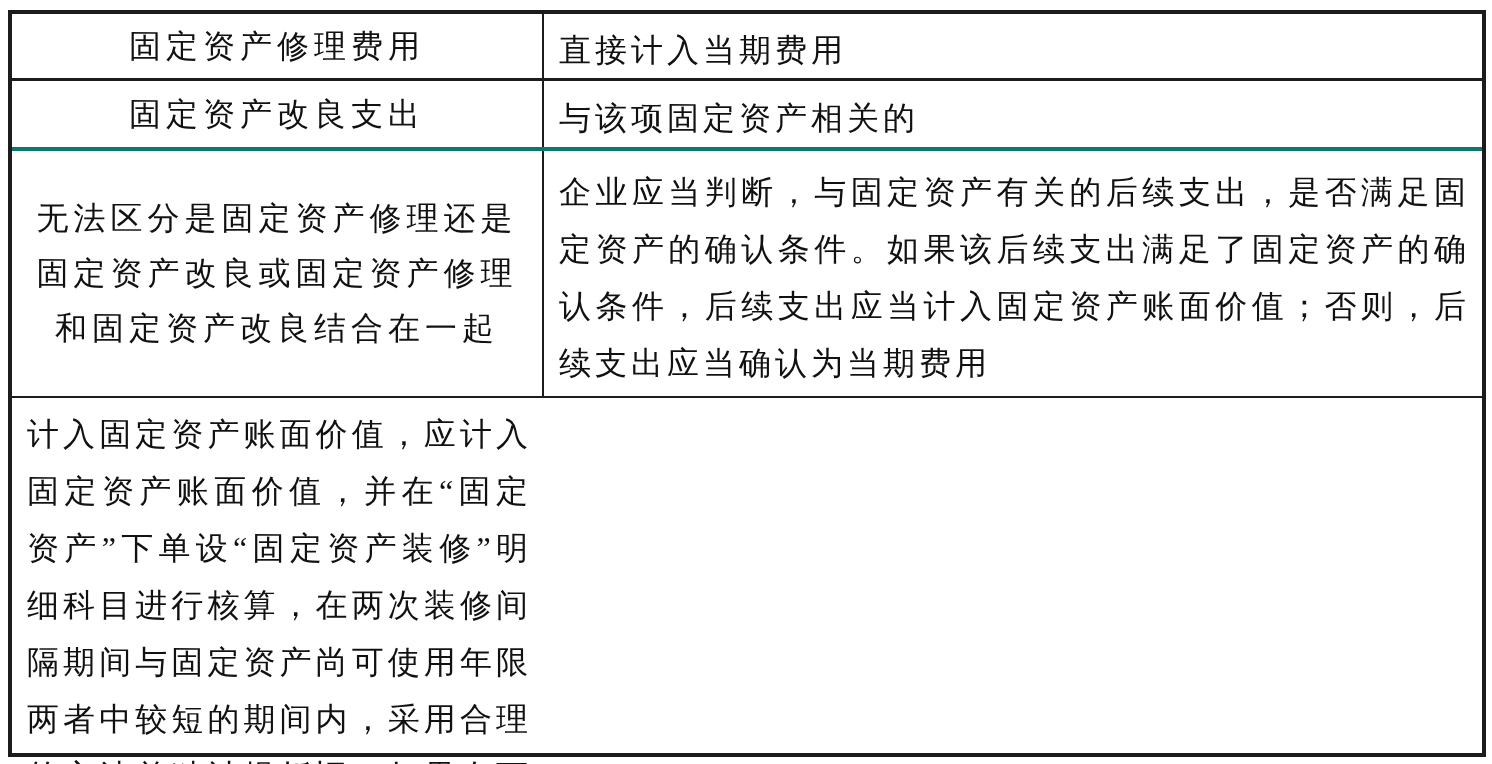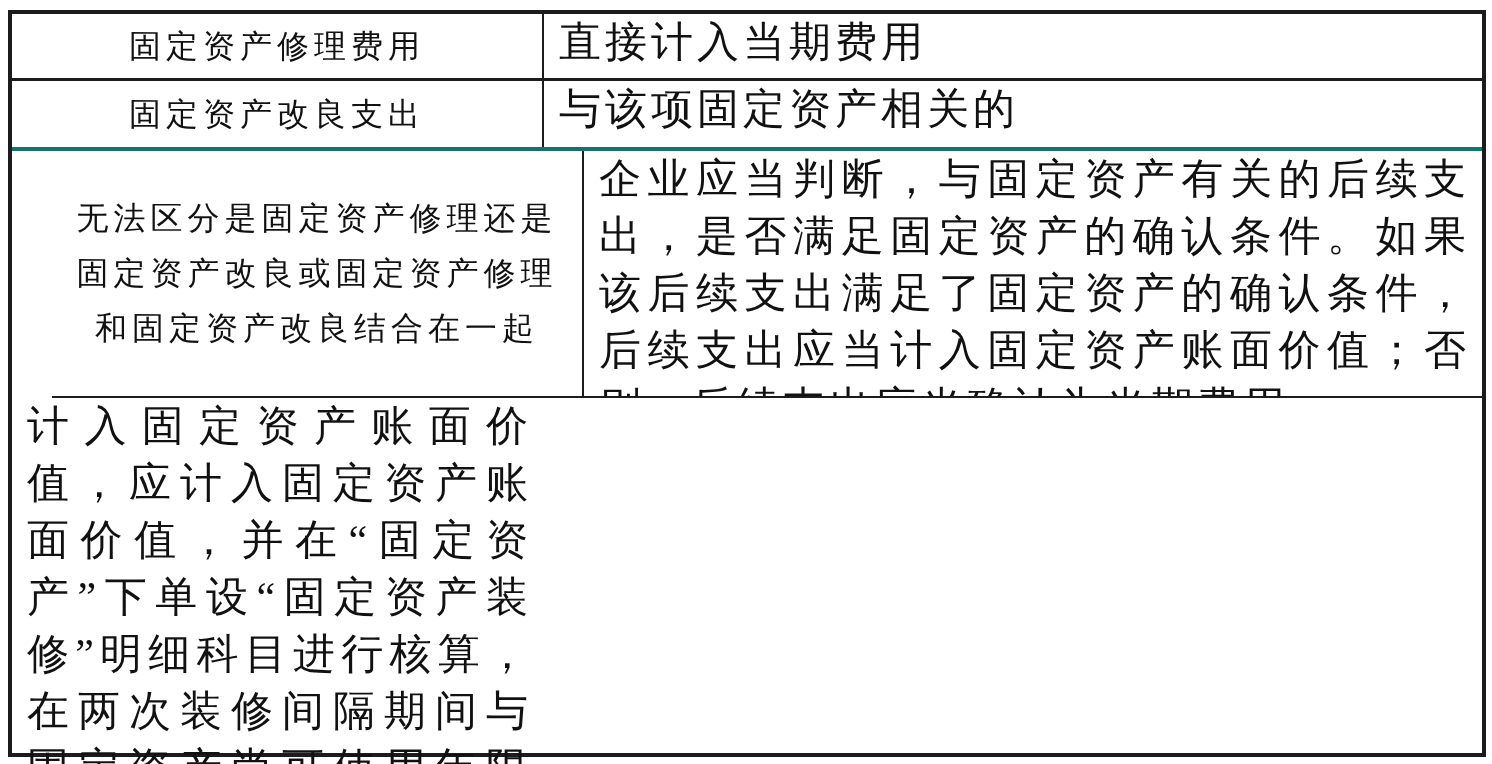--- a/index.html
+++ b/index.html
@@ -21,44 +21,44 @@
     width: 1478px; height: 747px;
     border: 4px solid #1c1c1c;
     display: grid;
     grid-template-rows: 67px 70px 247px auto;
     background: #ffffff;
     color: #111111;
   }
   .row { display: grid; grid-template-columns: 532px 1fr; }
   .row-1 { border-bottom: 3px solid #1c1c1c; }
   .row-2 { border-bottom: 4px solid #0f766e; }
-  .row-3 { border-bottom: 2px solid #1c1c1c; margin-left: 40px; }
+  .row-3 { border-bottom: 2px solid #1c1c1c; }
   .cell {
     overflow: hidden;
   }
   .cell-left {
     border-right: 2px solid #1c1c1c;
     display: flex;
     flex-direction: column;
     align-items: center;
     justify-content: center;
     text-align: center;
     font-size: 32px;
     letter-spacing: 5px;
     line-height: 55px;
     padding: 0 20px;
   }
   .cell-right {
     display: flex;
     flex-direction: column;
-    justify-content: flex-start;
-    font-size: 42px;
+    justify-content: center;
+    font-size: 32px;
     letter-spacing: 4px;
     line-height: 57px;
-    padding: 0 12px 0 15px;
+    padding: 8px 12px 0 15px;
   }
   .cell-right p {
     text-align: justify;
     text-justify: inter-character;
     word-break: break-all;
   }
   .single-line p { text-align: left; }
 </style>
 </head>
 <body>

